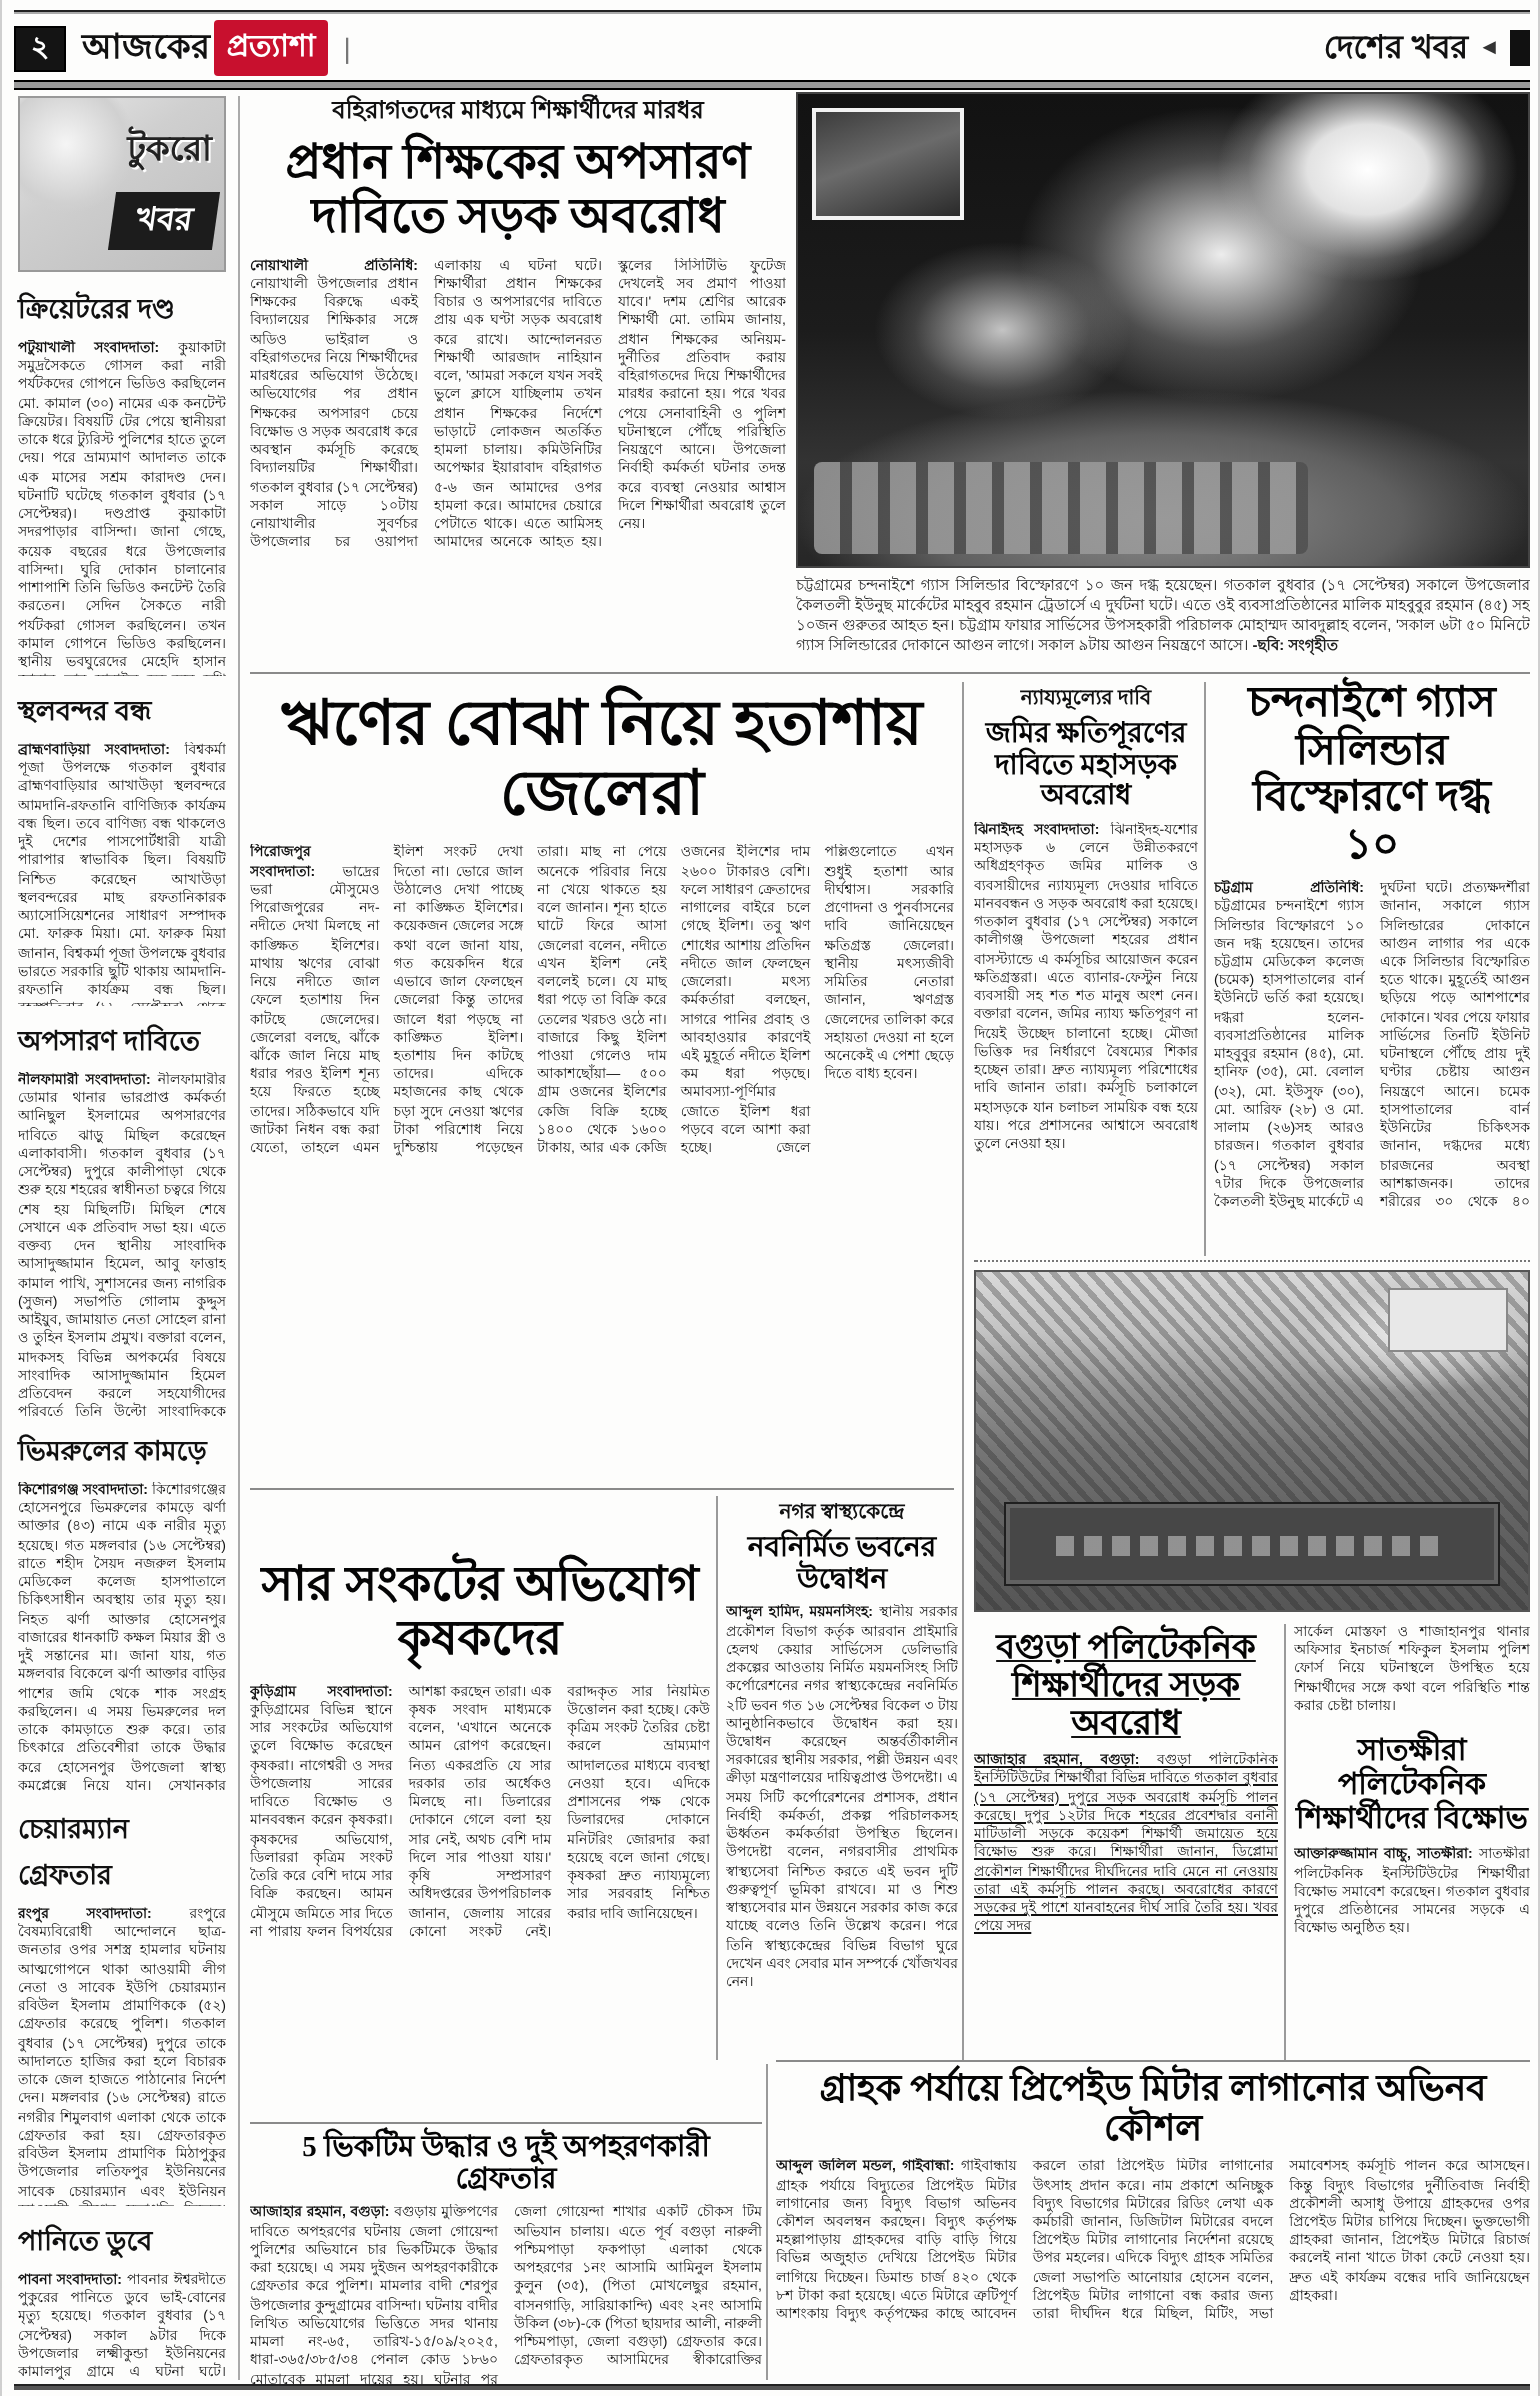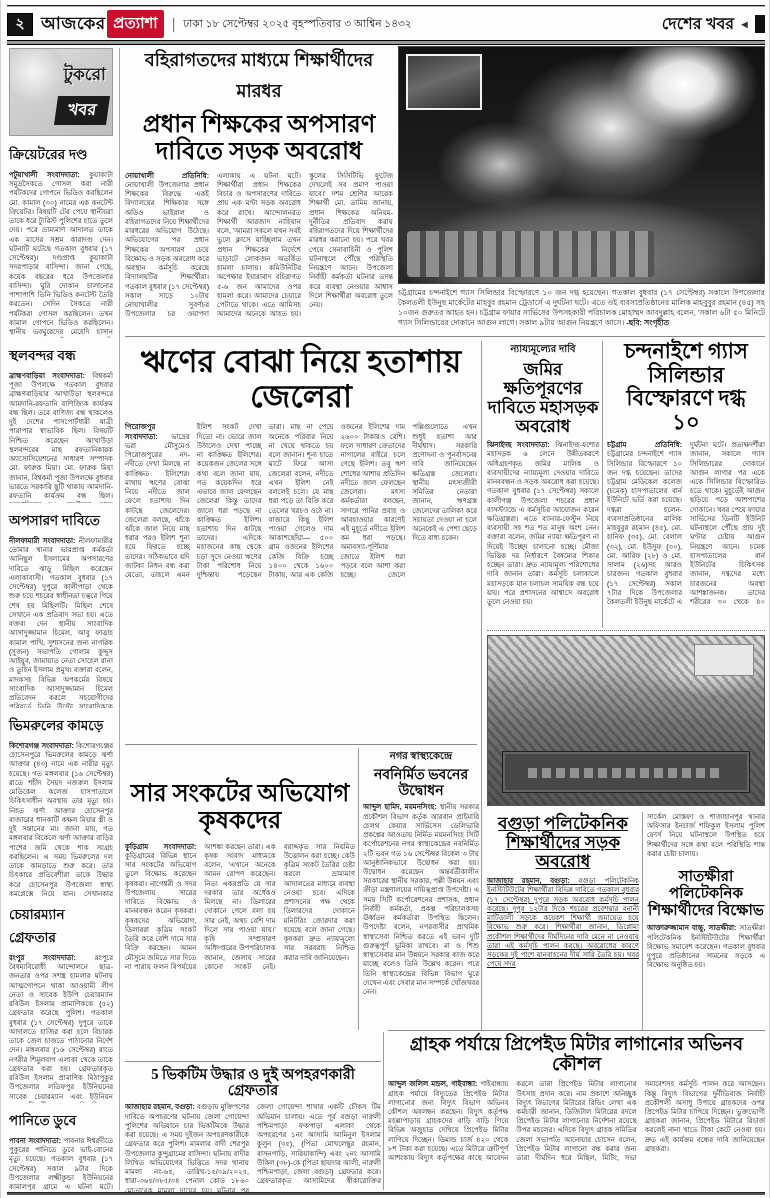--- a/index.html
+++ b/index.html
@@ -32,21 +32,21 @@
          background:radial-gradient(circle,#f5f5f5 0%,#d0d0d0 60%,transparent 70%);}
   .tukro-line1{position:absolute;right:6px;top:12px;font-size:17px;font-weight:bold;color:#222;
          text-shadow:1px 1px 0 #fff;}
   .tukro-line2{position:absolute;right:4px;bottom:10px;background:#1c1c1c;color:#fff;font-size:16px;
          font-weight:bold;padding:1px 12px;transform:skewX(-8deg);}
   .side-story{margin-bottom:7px;}
   .side-h{font-size:13.5px;font-weight:bold;margin:2px 0 3px;}
   .small-body{font-size:7px;line-height:1.32;text-align:justify;word-break:break-word;overflow:hidden;}
   .byl{font-weight:bold;}
   
-  .kicker{font-size:18px;font-weight:bold;text-align:center;}
+  .kicker{font-size:12px;font-weight:bold;text-align:center;}
   .kicker-sm{font-size:10px;font-weight:bold;text-align:center;}
   .headline{font-family:"Liberation Serif",serif;font-weight:bold;text-align:center;line-height:1.12;color:#050505;}
   .cols{column-gap:8px;}
   
   .fire-photo{background:
       radial-gradient(ellipse 100px 75px at 78% 16%, #ffffff 0%, #e2e2e2 30%, rgba(190,190,190,.25) 60%, transparent 75%),
       radial-gradient(ellipse 130px 95px at 58% 34%, #ededed 0%, rgba(170,170,170,.35) 50%, transparent 78%),
       radial-gradient(ellipse 80px 55px at 28% 50%, #c4c4c4 0%, rgba(140,140,140,.3) 55%, transparent 80%),
       radial-gradient(ellipse 200px 70px at 50% 90%, #8d8d8d 0%, #5f5f5f 60%, transparent 92%),
       linear-gradient(180deg,#121212 0%,#1c1c1c 50%,#333 78%,#262626 100%);
@@ -72,21 +72,20 @@
 <body>
 
 <div class="page">
 
   <div class="abs toprule"></div>
   <div class="abs header">
     <div class="pageno">২</div>
     <span class="mast1">আজকের</span>
     <span class="mast2">প্রত্যাশা</span>
     <span class="sep">|</span>
-    <span class="dateline">ঢাকা ১৮ সেপ্টেম্বর ২০২৫ বৃহস্পতিবার ৩ আশ্বিন ১৪৩২</span>
     <div class="section">
       <span class="section-label">দেশের খবর</span>
       <span class="section-arrow">◄</span>
       <span class="section-block"></span>
     </div>
   </div>
   <div class="abs headrule"></div>
 
   <div class="abs sidebar">
     <div class="tukro">
@@ -143,21 +142,21 @@
 
   <div class="abs" style="left:124px;top:341px;width:352px;height:401px;">
     <div class="headline" style="font-size:31px;margin:4px 0 8px;">ঋণের বোঝা নিয়ে হতাশায় জেলেরা</div>
     <div class="small-body cols" style="column-count:5;column-gap:7px;height:300px;"><b class="byl">পিরোজপুর সংবাদদাতা:</b> <span>ভাদ্রের ভরা মৌসুমেও পিরোজপুরের নদ-নদীতে দেখা মিলছে না কাঙ্ক্ষিত ইলিশের। মাথায় ঋণের বোঝা নিয়ে নদীতে জাল ফেলে হতাশায় দিন কাটছে জেলেদের। জেলেরা বলছে, ঝাঁকে ঝাঁকে জাল নিয়ে মাছ ধরার পরও ইলিশ শূন্য হয়ে ফিরতে হচ্ছে তাদের। সঠিকভাবে যদি জাটকা নিধন বন্ধ করা যেতো, তাহলে এমন ইলিশ সংকট দেখা দিতো না। ভোরে জাল উঠালেও দেখা পাচ্ছে না কাঙ্ক্ষিত ইলিশের। কয়েকজন জেলের সঙ্গে কথা বলে জানা যায়, গত কয়েকদিন ধরে এভাবে জাল ফেলছেন জেলেরা কিন্তু তাদের জালে ধরা পড়ছে না কাঙ্ক্ষিত ইলিশ। হতাশায় দিন কাটছে তাদের। এদিকে মহাজনের কাছ থেকে চড়া সুদে নেওয়া ঋণের টাকা পরিশোধ নিয়ে দুশ্চিন্তায় পড়েছেন তারা। মাছ না পেয়ে অনেকে পরিবার নিয়ে না খেয়ে থাকতে হয় বলে জানান। শূন্য হাতে ঘাটে ফিরে আসা জেলেরা বলেন, নদীতে এখন ইলিশ নেই বললেই চলে। যে মাছ ধরা পড়ে তা বিক্রি করে তেলের খরচও ওঠে না। বাজারে কিছু ইলিশ পাওয়া গেলেও দাম আকাশছোঁয়া— ৫০০ গ্রাম ওজনের ইলিশের কেজি বিক্রি হচ্ছে ১৪০০ থেকে ১৬০০ টাকায়, আর এক কেজি ওজনের ইলিশের দাম ২৬০০ টাকারও বেশি। ফলে সাধারণ ক্রেতাদের নাগালের বাইরে চলে গেছে ইলিশ। তবু ঋণ শোধের আশায় প্রতিদিন নদীতে জাল ফেলছেন জেলেরা। মৎস্য কর্মকর্তারা বলছেন, সাগরে পানির প্রবাহ ও আবহাওয়ার কারণেই এই মুহূর্তে নদীতে ইলিশ কম ধরা পড়ছে। অমাবস্যা-পূর্ণিমার জোতে ইলিশ ধরা পড়বে বলে আশা করা হচ্ছে। জেলে পল্লিগুলোতে এখন শুধুই হতাশা আর দীর্ঘশ্বাস। সরকারি প্রণোদনা ও পুনর্বাসনের দাবি জানিয়েছেন ক্ষতিগ্রস্ত জেলেরা। স্থানীয় মৎস্যজীবী সমিতির নেতারা জানান, ঋণগ্রস্ত জেলেদের তালিকা করে সহায়তা দেওয়া না হলে অনেকেই এ পেশা ছেড়ে দিতে বাধ্য হবেন।</span></div>
   </div>
 
   <div class="abs vline" style="left:480px;top:341px;height:689px;"></div>
 
   <div class="abs" style="left:486px;top:341px;width:112px;height:286px;">
     <div class="kicker-sm">ন্যায্যমূল্যের দাবি</div>
-    <div class="headline" style="font-size:17px;margin:2px 0 4px;">জমির ক্ষতিপূরণের দাবিতে মহাসড়ক অবরোধ</div>
+    <div class="headline" style="font-size:14px;margin:2px 0 4px;">জমির ক্ষতিপূরণের দাবিতে মহাসড়ক অবরোধ</div>
     <div class="small-body" style="height:216px;"><b class="byl">ঝিনাইদহ সংবাদদাতা:</b> <span>ঝিনাইদহ-যশোর মহাসড়ক ৬ লেনে উন্নীতকরণে অধিগ্রহণকৃত জমির মালিক ও ব্যবসায়ীদের ন্যায্যমূল্য দেওয়ার দাবিতে মানববন্ধন ও সড়ক অবরোধ করা হয়েছে। গতকাল বুধবার (১৭ সেপ্টেম্বর) সকালে কালীগঞ্জ উপজেলা শহরের প্রধান বাসস্ট্যান্ডে এ কর্মসূচির আয়োজন করেন ক্ষতিগ্রস্তরা। এতে ব্যানার-ফেস্টুন নিয়ে ব্যবসায়ী সহ শত শত মানুষ অংশ নেন। বক্তারা বলেন, জমির ন্যায্য ক্ষতিপূরণ না দিয়েই উচ্ছেদ চালানো হচ্ছে। মৌজা ভিত্তিক দর নির্ধারণে বৈষম্যের শিকার হচ্ছেন তারা। দ্রুত ন্যায্যমূল্য পরিশোধের দাবি জানান তারা। কর্মসূচি চলাকালে মহাসড়কে যান চলাচল সাময়িক বন্ধ হয়ে যায়। পরে প্রশাসনের আশ্বাসে অবরোধ তুলে নেওয়া হয়।</span></div>
   </div>
 
   <div class="abs vline" style="left:601px;top:341px;height:287px;"></div>
 
   <div class="abs" style="left:606px;top:338px;width:158px;height:290px;">
     <div class="headline" style="font-size:21px;margin:2px 13px 6px;">চন্দনাইশে গ্যাস সিলিন্ডার বিস্ফোরণে দগ্ধ ১০</div>
     <div class="small-body cols" style="column-count:2;height:172px;"><b class="byl">চট্টগ্রাম প্রতিনিধি:</b> <span>চট্টগ্রামের চন্দনাইশে গ্যাস সিলিন্ডার বিস্ফোরণে ১০ জন দগ্ধ হয়েছেন। তাদের চট্টগ্রাম মেডিকেল কলেজ (চমেক) হাসপাতালের বার্ন ইউনিটে ভর্তি করা হয়েছে। দগ্ধরা হলেন- ব্যবসাপ্রতিষ্ঠানের মালিক মাহবুবুর রহমান (৪৫), মো. হানিফ (৩৫), মো. বেলাল (৩২), মো. ইউসুফ (৩০), মো. আরিফ (২৮) ও মো. সালাম (২৬)সহ আরও চারজন। গতকাল বুধবার (১৭ সেপ্টেম্বর) সকাল ৭টার দিকে উপজেলার কৈলতলী ইউনুছ মার্কেটে এ দুর্ঘটনা ঘটে। প্রত্যক্ষদর্শীরা জানান, সকালে গ্যাস সিলিন্ডারের দোকানে আগুন লাগার পর একে একে সিলিন্ডার বিস্ফোরিত হতে থাকে। মুহূর্তেই আগুন ছড়িয়ে পড়ে আশপাশের দোকানে। খবর পেয়ে ফায়ার সার্ভিসের তিনটি ইউনিট ঘটনাস্থলে পৌঁছে প্রায় দুই ঘণ্টার চেষ্টায় আগুন নিয়ন্ত্রণে আনে। চমেক হাসপাতালের বার্ন ইউনিটের চিকিৎসক জানান, দগ্ধদের মধ্যে চারজনের অবস্থা আশঙ্কাজনক। তাদের শরীরের ৩০ থেকে ৪০ শতাংশ পুড়ে গেছে। ফায়ার সার্ভিস জানায়, সিলিন্ডার মজুতের অনুমোদন ছিল না দোকানটির। ক্ষয়ক্ষতির পরিমাণ নিরূপণে কাজ চলছে বলে জানিয়েছে স্থানীয় প্রশাসন।</span></div>
   </div>
 

